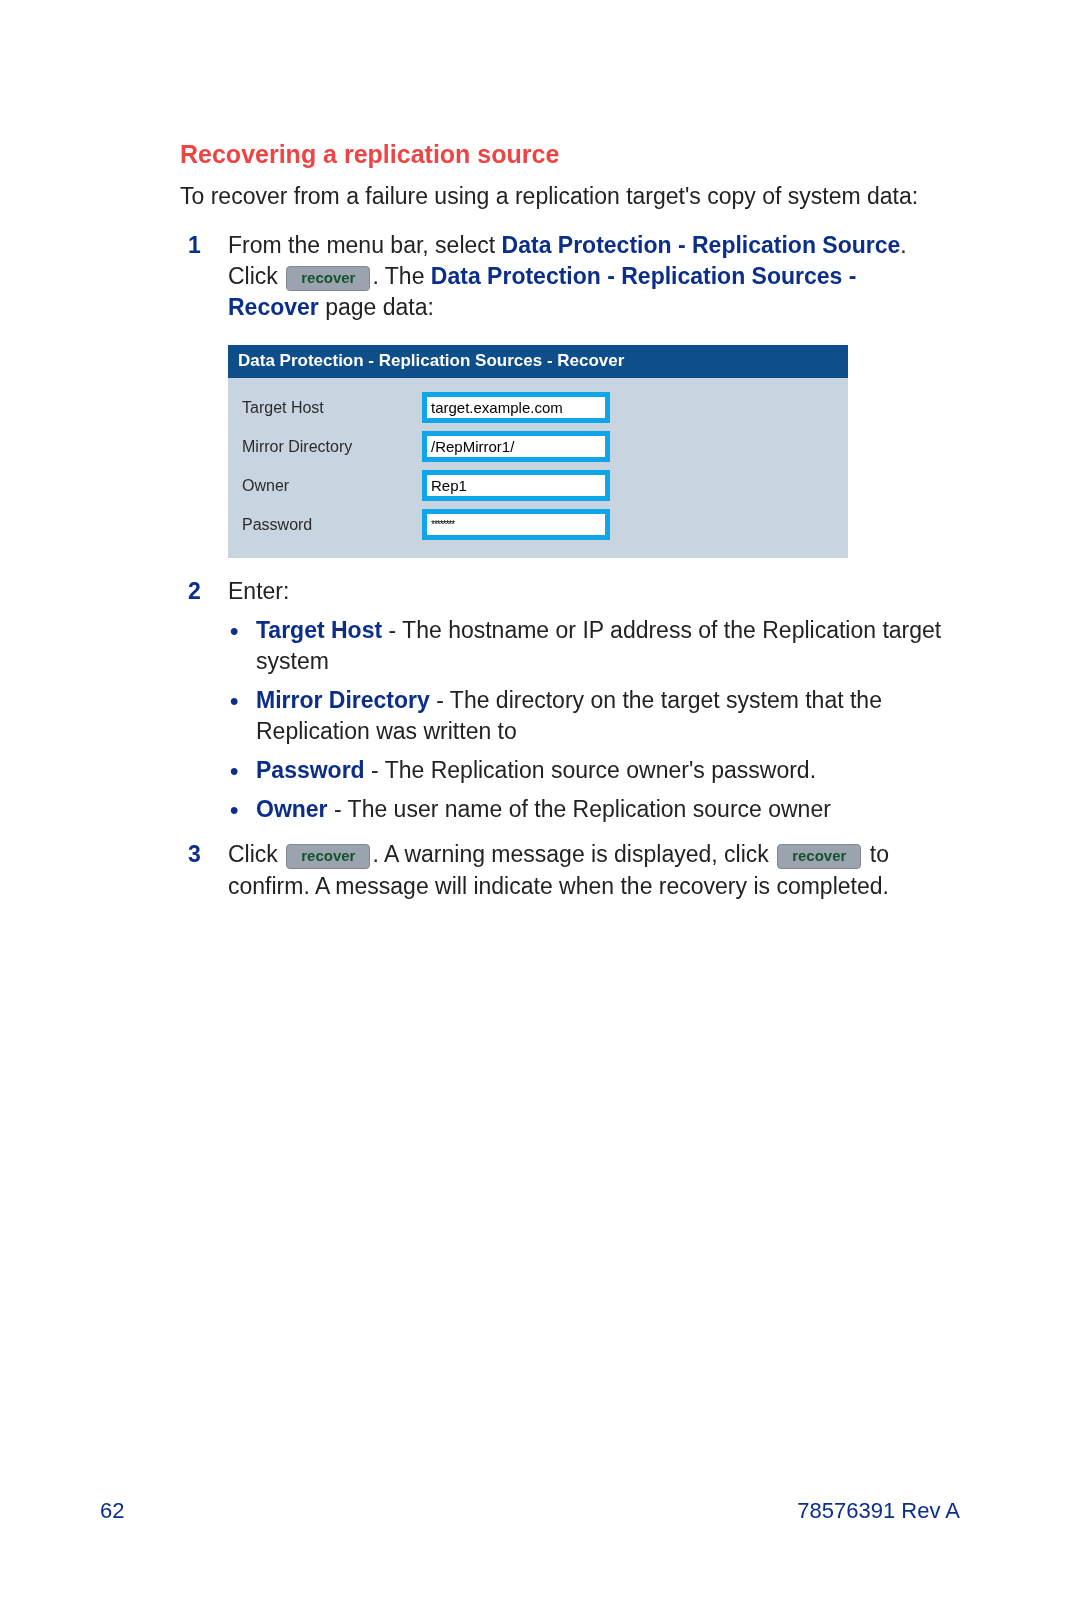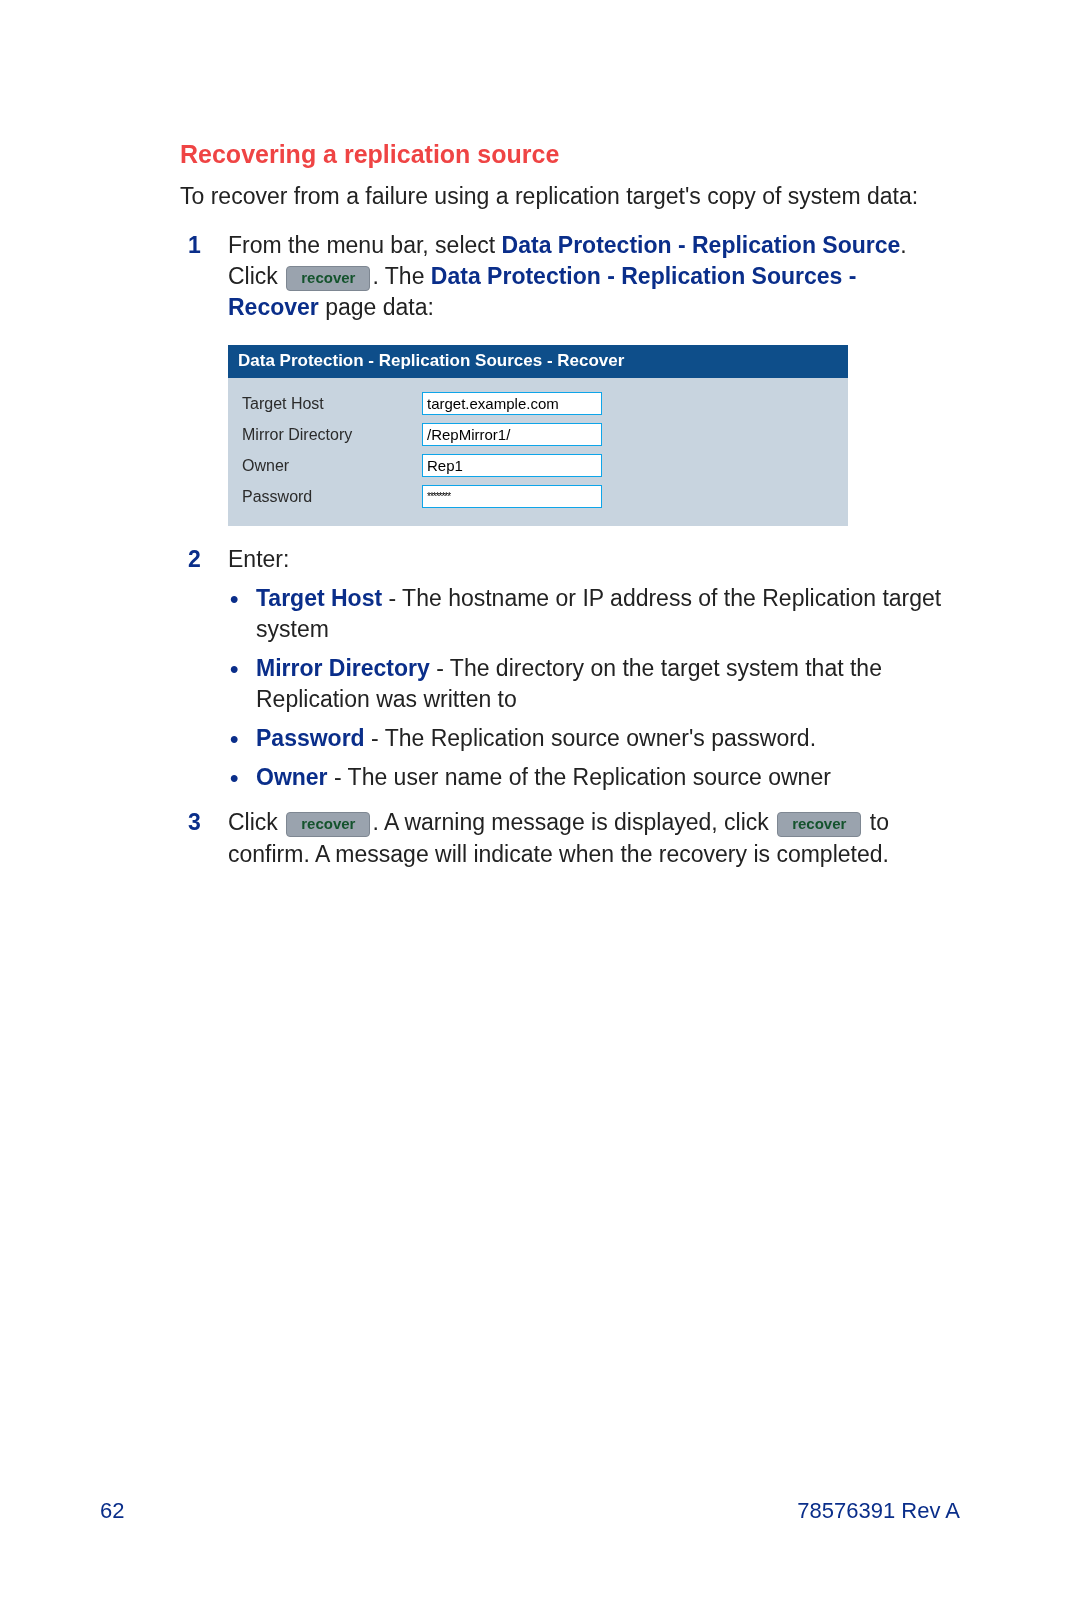--- a/index.html
+++ b/index.html
@@ -88,21 +88,21 @@
     align-items: center;
     padding: 4px 0;
   }
   .form-label {
     width: 180px;
     color: #2b2b2b;
     font-size: 16px;
   }
   .form-input {
     background: #fff;
-    border: 1px solid #0ea5e9;
+    border: 5px solid #0ea5e9;
     font-size: 15px;
     padding: 1px 4px;
     width: 170px;
     height: 19px;
     font-family: Arial, sans-serif;
   }
   ul.bullets {
     list-style: none;
     padding: 0;
     margin: 8px 0 0 0;

